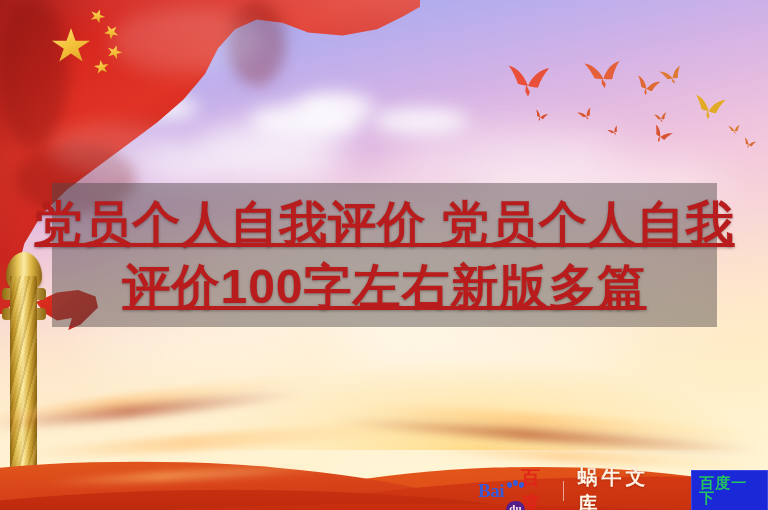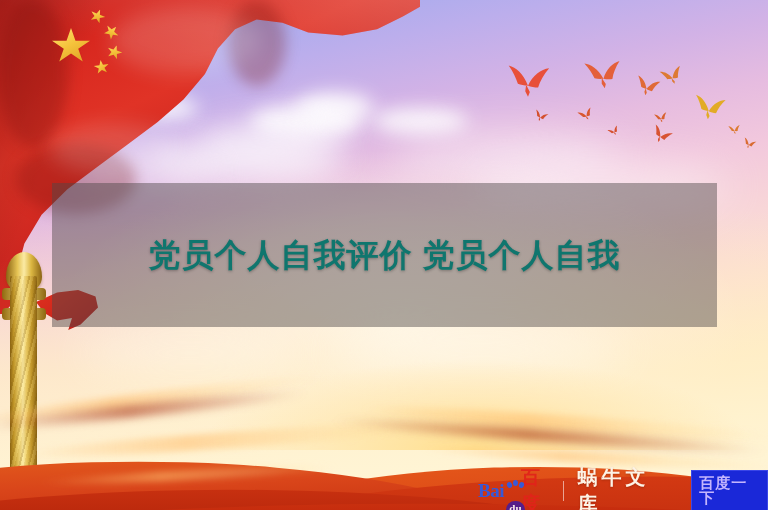--- a/index.html
+++ b/index.html
@@ -186,27 +186,28 @@
     position: absolute;
     left: 52px; top: 183px;
     width: 665px; height: 144px;
     background: rgba(78,72,72,0.46);
     display: flex;
     flex-direction: column;
     align-items: center;
     justify-content: center;
   }
   .title-line {
-    color: #0f766e;
-    font-size: 32px;
+    color: #b91c1c;
+    font-size: 48px;
     line-height: 1.32;
     font-weight: 700;
     letter-spacing: 1px;
     white-space: nowrap;
     text-shadow: 0 1px 3px rgba(0,0,0,0.30);
+    text-decoration: underline;
   }
 
   
   .wm {
     position: absolute;
     left: 478px; top: 477px;
     height: 27px;
     display: flex;
     align-items: center;
     gap: 4px;
@@ -263,21 +264,21 @@
     font-size: 20px;
     font-weight: 700;
     color: #fdf3e6;
     letter-spacing: 4px;
     text-shadow: 0 1px 2px rgba(120,30,0,0.45);
     font-family: "Liberation Sans", sans-serif;
   }
   .wm-btn {
     margin-left: 28px;
     background: #1a28d8;
-    color: #c4b5fd;
+    color: #22c55e;
     font-size: 15px;
     font-weight: 700;
     letter-spacing: 1px;
     padding: 4px 13px 5px 7px;
     border: 1px solid #3a46e8;
     line-height: 1;
     cursor: pointer;
   }
 </style>
 </head>
@@ -403,20 +404,21 @@
     <div class="crease-dark" style="left:-20px; top:404px; width:330px; height:12px; transform:rotate(-6deg);"></div>
     <div class="crease" style="left:20px;  top:432px; width:420px; height:16px; transform:rotate(-4deg);"></div>
     <div class="crease" style="left:360px; top:416px; width:420px; height:14px; transform:rotate(4deg);"></div>
     <div class="crease-dark" style="left:330px; top:430px; width:440px; height:12px; transform:rotate(4deg);"></div>
     <div class="crease" style="left:420px; top:452px; width:360px; height:12px; transform:rotate(3deg);"></div>
     <div class="crease" style="left:40px;  top:470px; width:300px; height:10px; transform:rotate(-3deg);"></div>
   </div>
 
   <div class="title-plate">
     <div class="title-line">党员个人自我评价 党员个人自我</div>
+    <div class="title-line">评价100字左右新版多篇</div>
   </div>
 
   <div class="wm">
 
     <div class="baidu-logo">
       <span class="bai-text">Bai</span>
       <span class="paw">
         <span class="toe" style="left:4px;  top:2px; width:5px; height:6px; transform:rotate(-22deg);"></span>
         <span class="toe" style="left:10px; top:0px; width:5px; height:6px;"></span>
         <span class="toe" style="left:16px; top:2px; width:5px; height:6px; transform:rotate(22deg);"></span>

